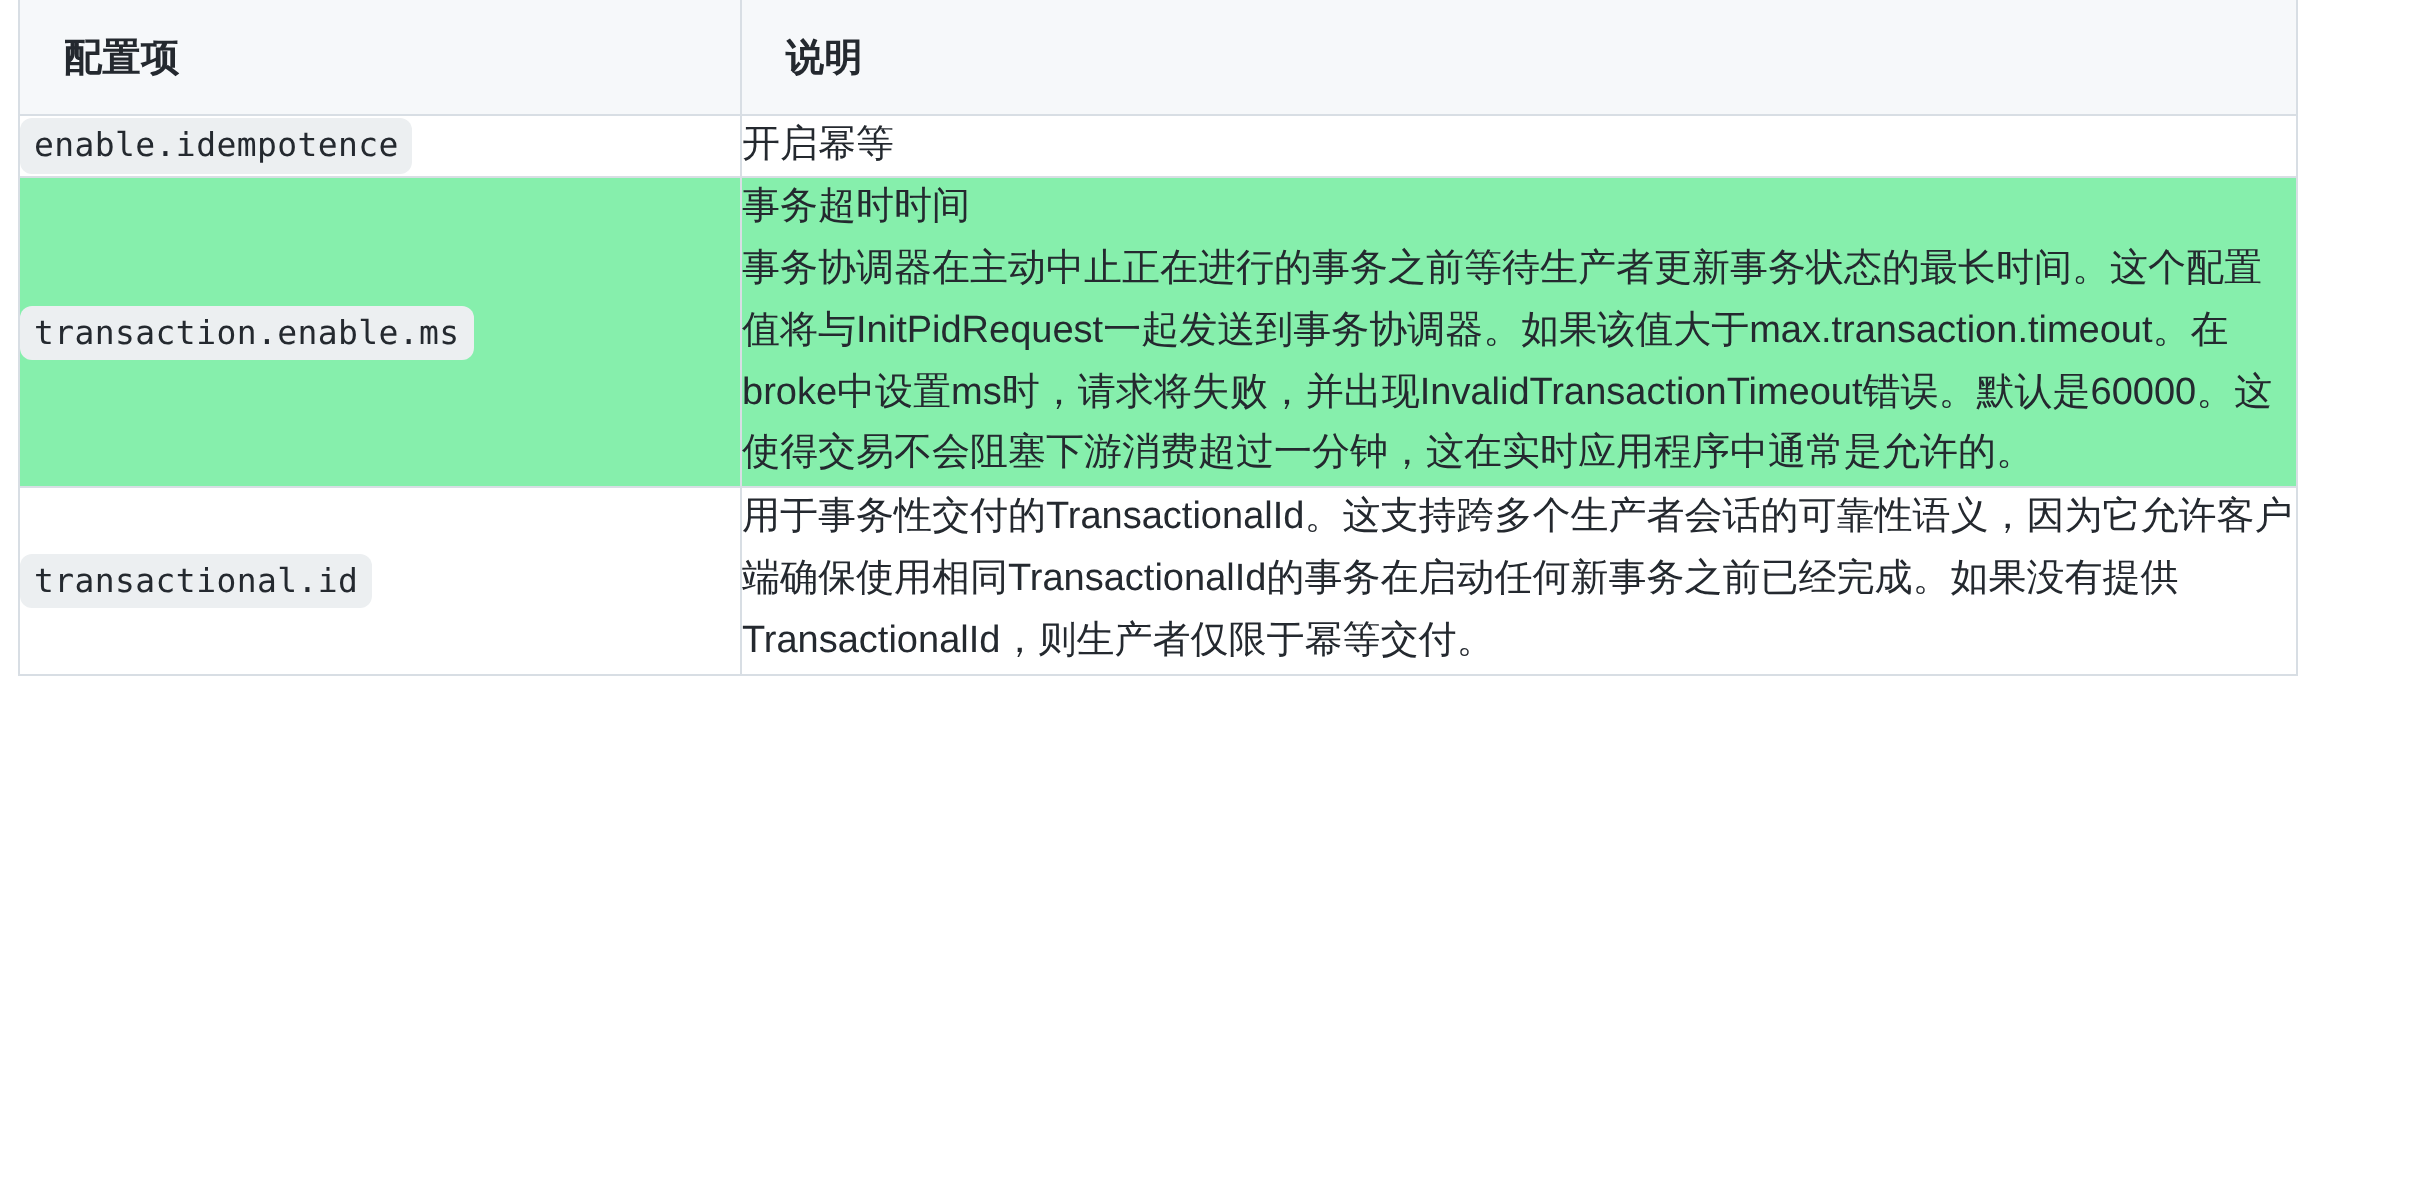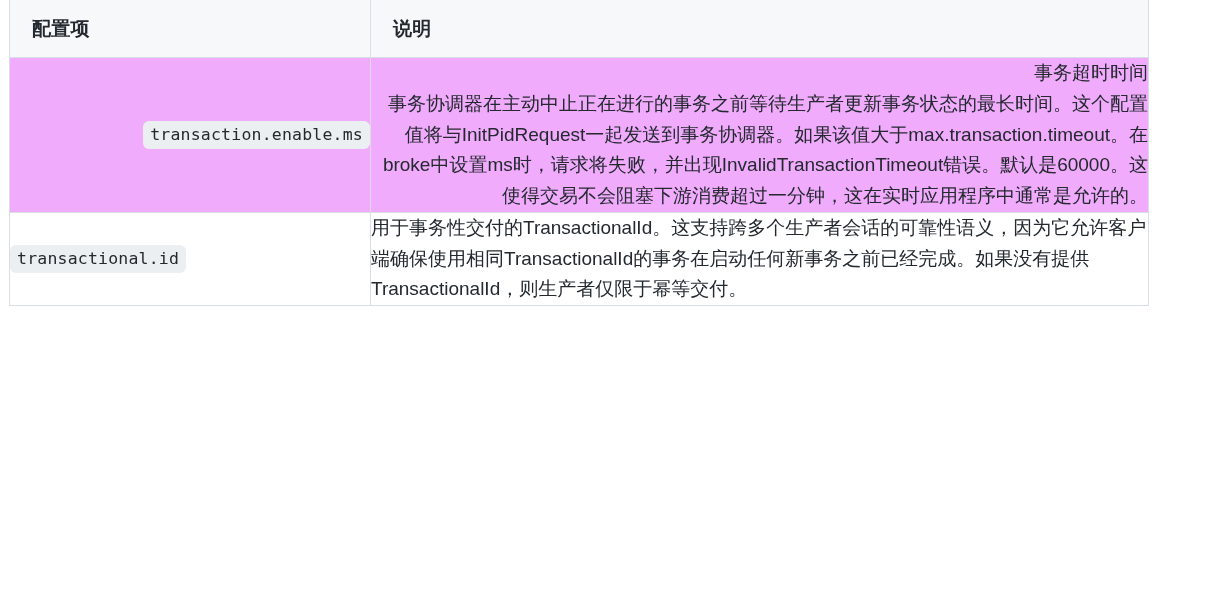--- a/index.html
+++ b/index.html
@@ -56,22 +56,21 @@
     font-weight: bold;
     font-size: 19px;
     color: #24292f;
     height: 57px;
     padding: 0 22px;
     letter-spacing: 0.3px;
   }
 
   
   table.cfg-table tbody tr.row-even > td {
-    background: #f0abfc;
-    text-align: right;
+    background: #86efac;
   }
   table.cfg-table tbody tr.row-odd > td {
     background: #ffffff;
   }
 
   td.key-cell {
     padding: 14px 22px;
     vertical-align: middle;
   }
 
@@ -118,20 +117,28 @@
         <col class="col-key">
         <col class="col-desc">
       </colgroup>
       <thead>
         <tr>
           <th>配置项</th>
           <th>说明</th>
         </tr>
       </thead>
       <tbody>
+        <tr class="row-odd">
+          <td class="key-cell">
+            <span class="code-badge">enable.idempotence</span>
+          </td>
+          <td class="desc-cell">
+            <span class="desc-single">开启幂等</span>
+          </td>
+        </tr>
         <tr class="row-even">
           <td class="key-cell">
             <span class="code-badge">transaction.enable.ms</span>
           </td>
           <td class="desc-cell">
             <span class="desc-text">事务超时时间
 事务协调器在主动中止正在进行的事务之前等待生产者更新事务状态的最长时间。这个配置值将与InitPidRequest一起发送到事务协调器。如果该值大于max.transaction.timeout。在broke中设置ms时，请求将失败，并出现InvalidTransactionTimeout错误。默认是60000。这使得交易不会阻塞下游消费超过一分钟，这在实时应用程序中通常是允许的。</span>
           </td>
         </tr>
         <tr class="row-odd">

